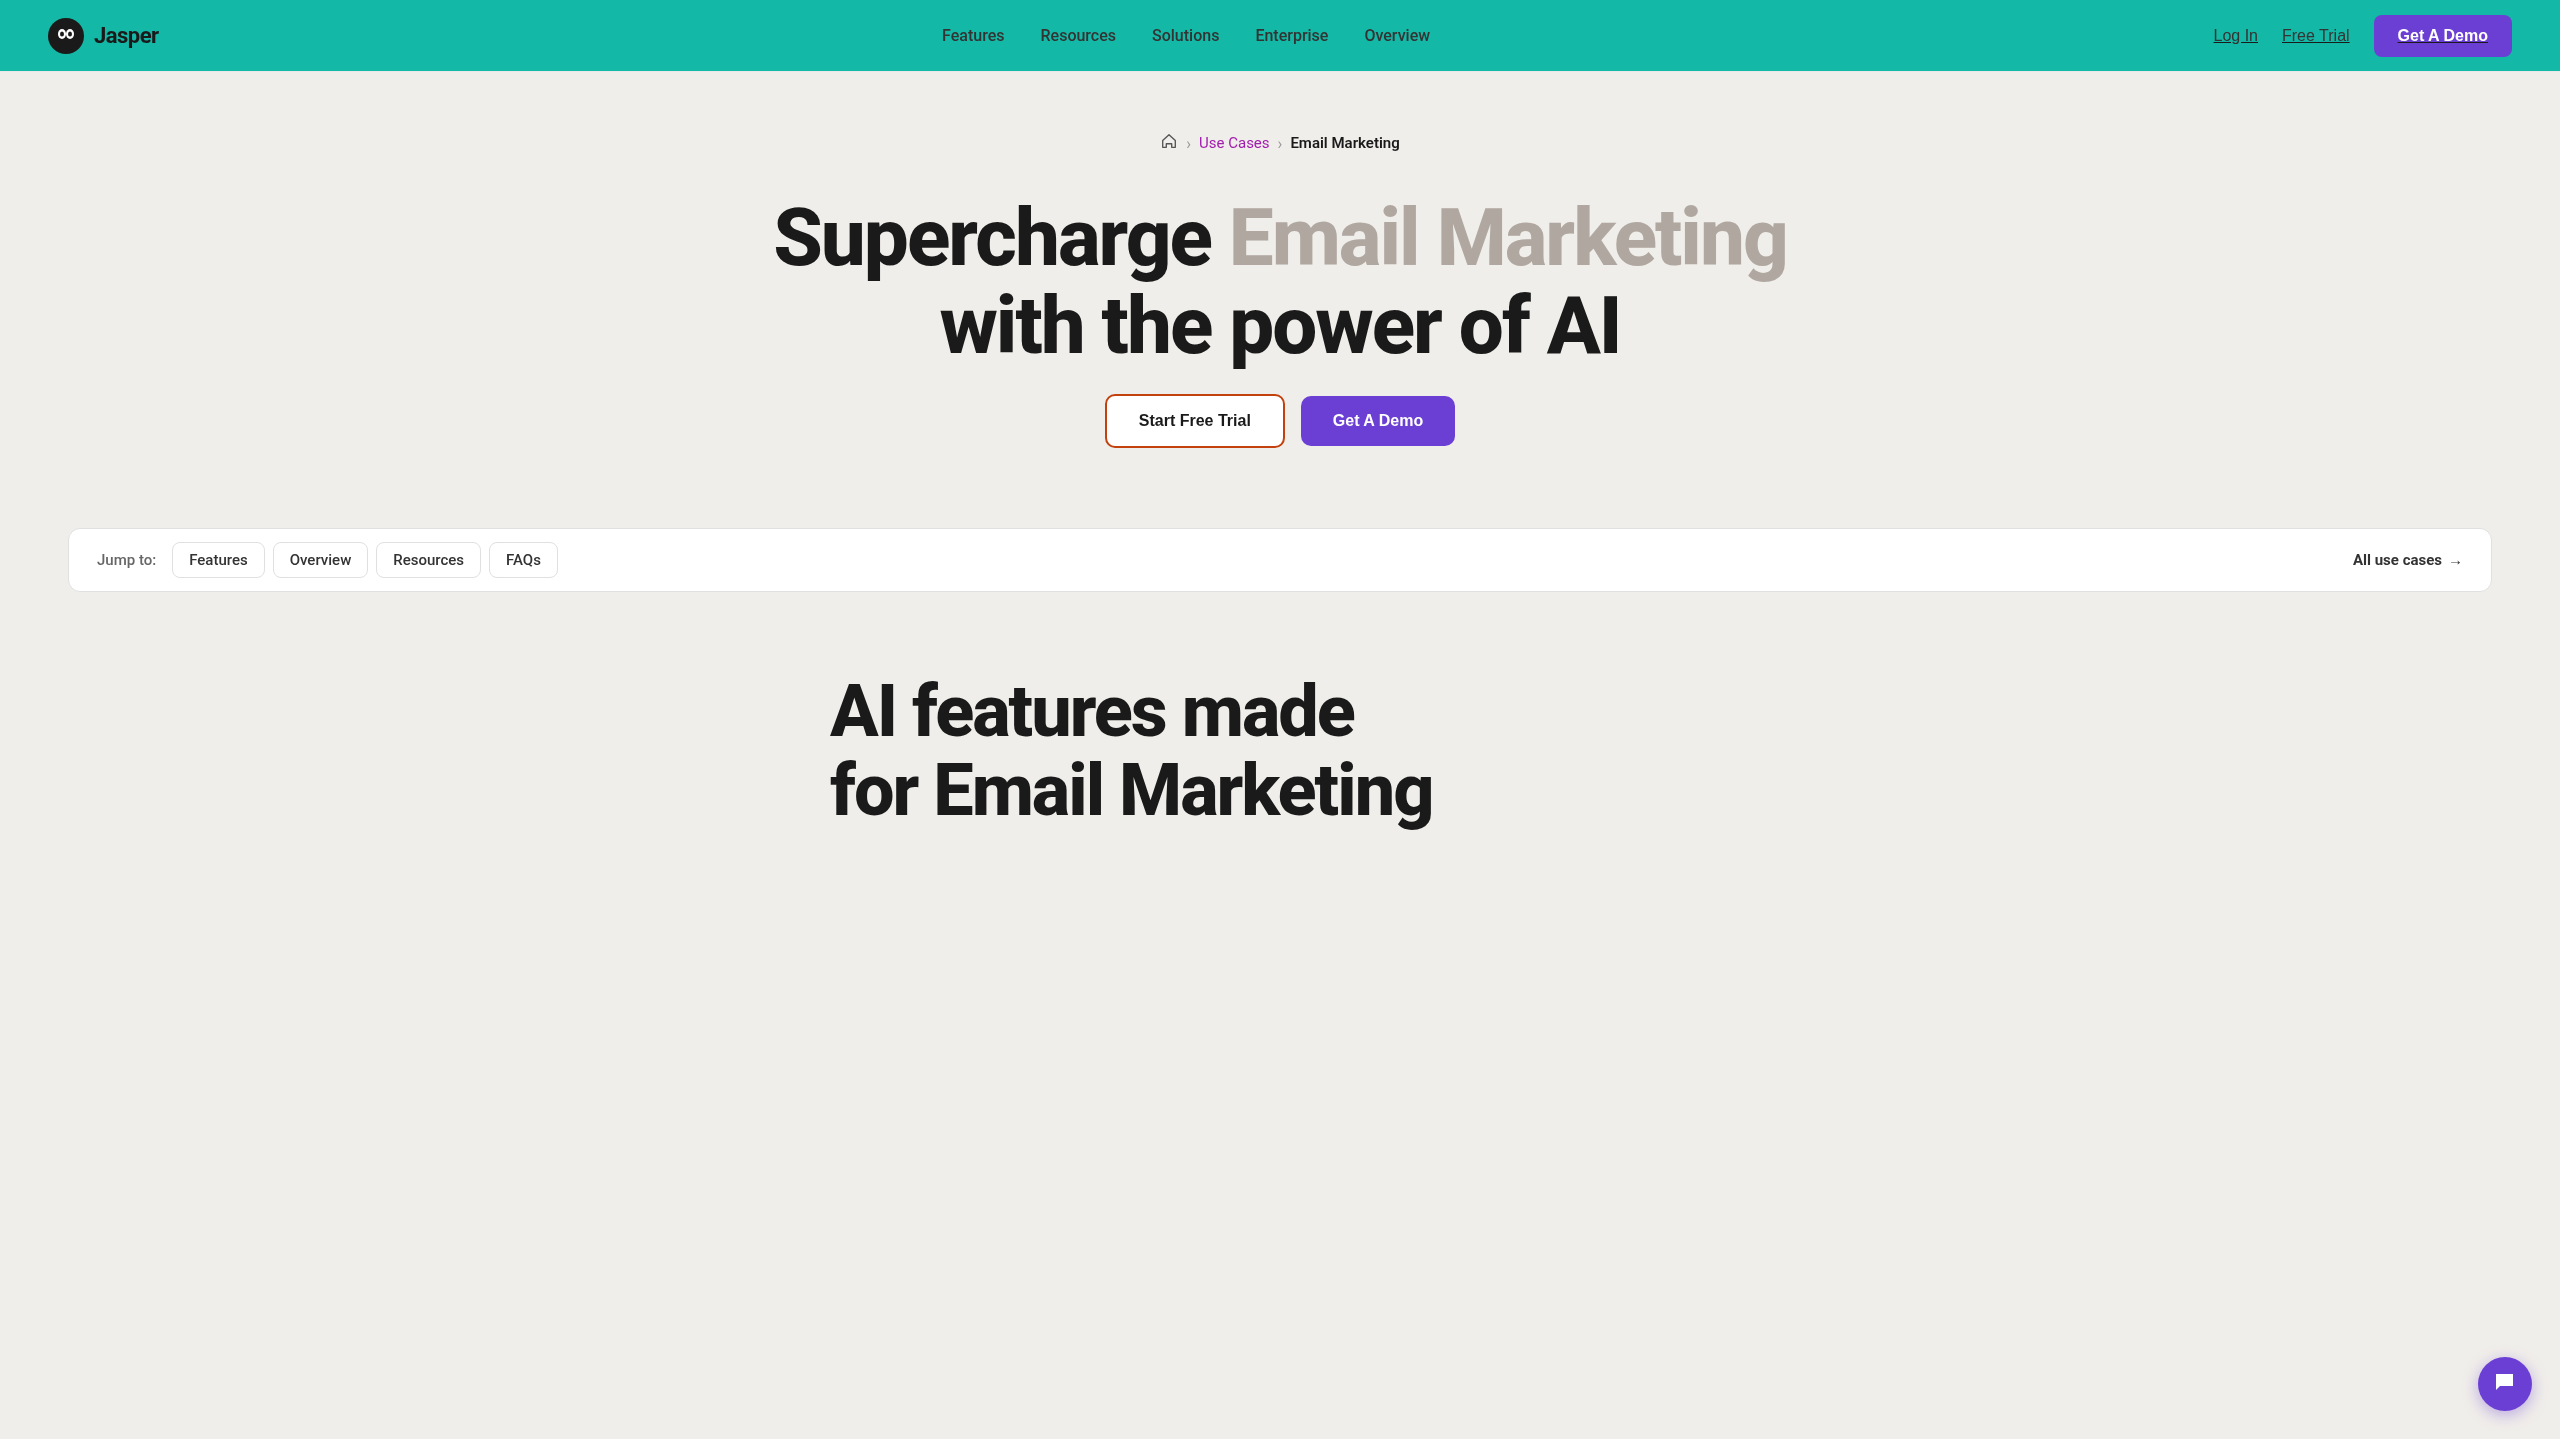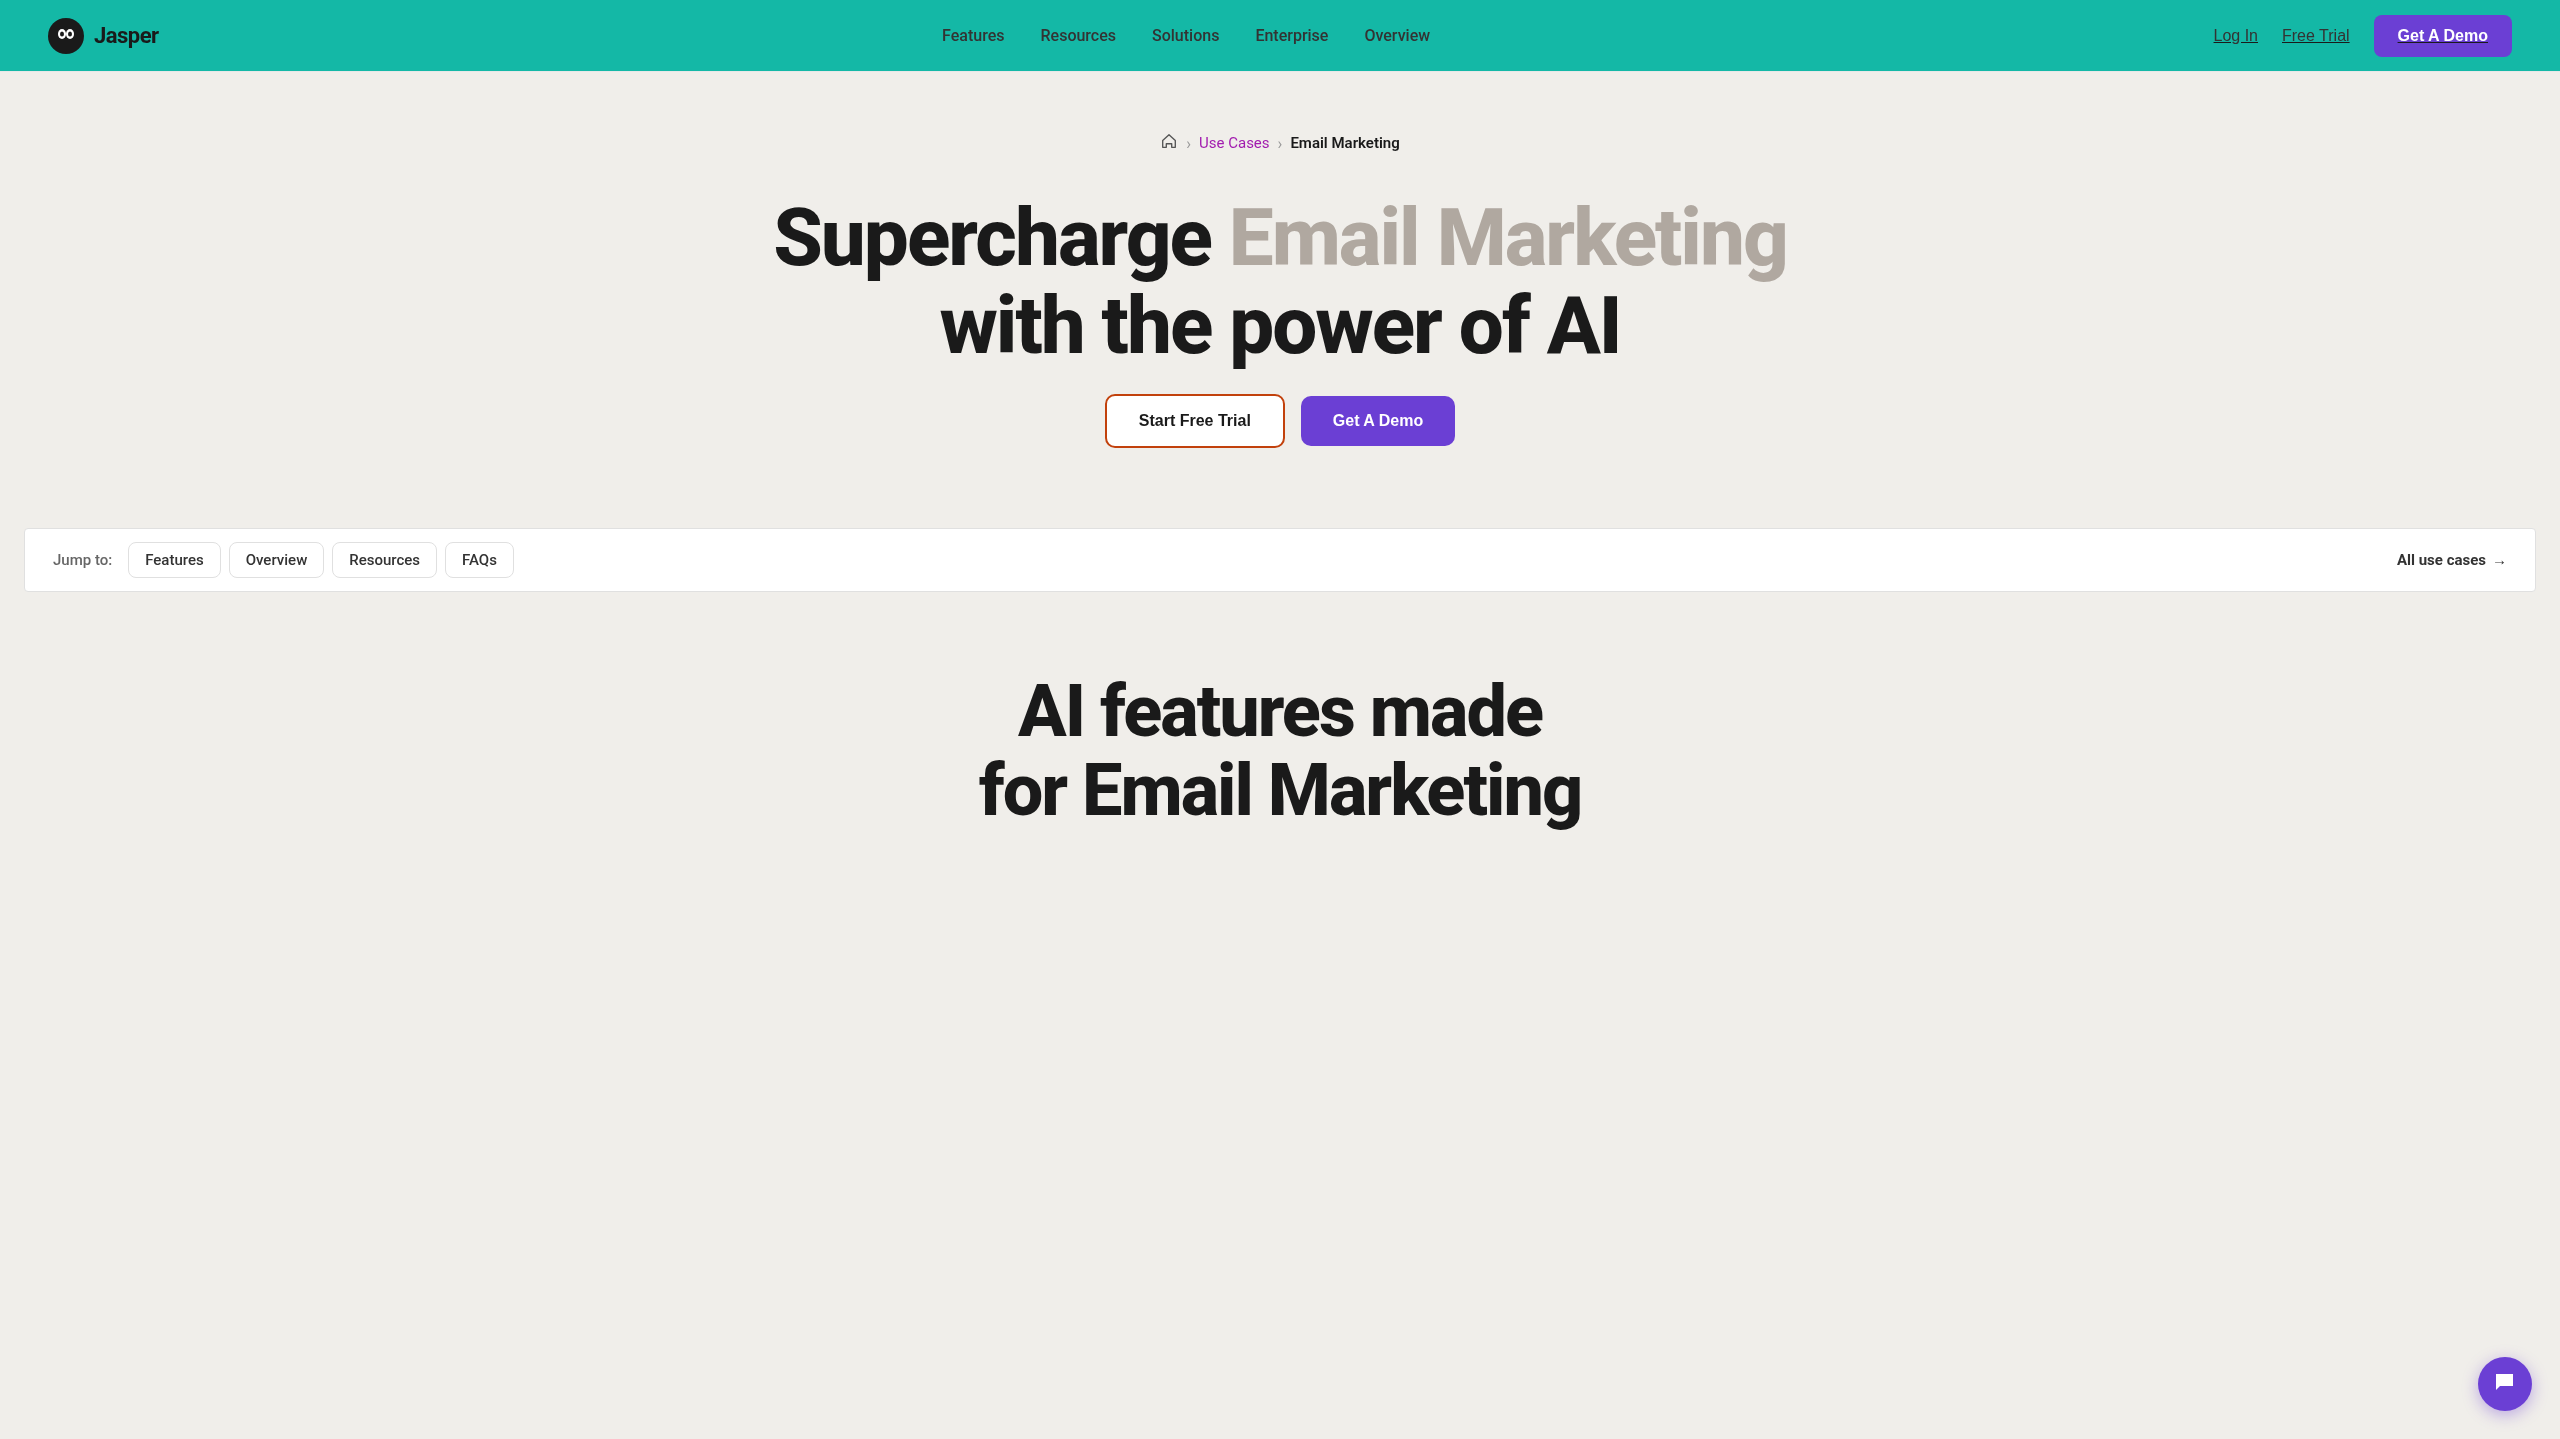--- a/index.html
+++ b/index.html
@@ -193,22 +193,22 @@
       border-radius: 10px;
       border: none;
       cursor: pointer;
       text-decoration: none;
     }
 
     
     .jump-nav {
       background-color: #ffffff;
       border: 1px solid #e0e0e0;
-      border-radius: 4px;
-      margin: 0 24px 0;
+      border-radius: 12px;
+      margin: 0 68px 0;
       padding: 0 28px;
       display: flex;
       align-items: center;
       height: 64px;
       justify-content: space-between;
     }
 
     .jump-nav-left {
       display: flex;
       align-items: center;
@@ -247,21 +247,21 @@
       cursor: pointer;
       text-decoration: none;
       display: flex;
       align-items: center;
       gap: 6px;
     }
 
     
     .features-section {
       padding: 80px 24px 60px;
-      text-align: center;
+      text-align: left;
     }
 
     .features-title {
       font-size: 72px;
       font-weight: 800;
       line-height: 1.1;
       letter-spacing: -2px;
       color: #1a1a1a;
       max-width: 900px;
       margin-left: auto;

